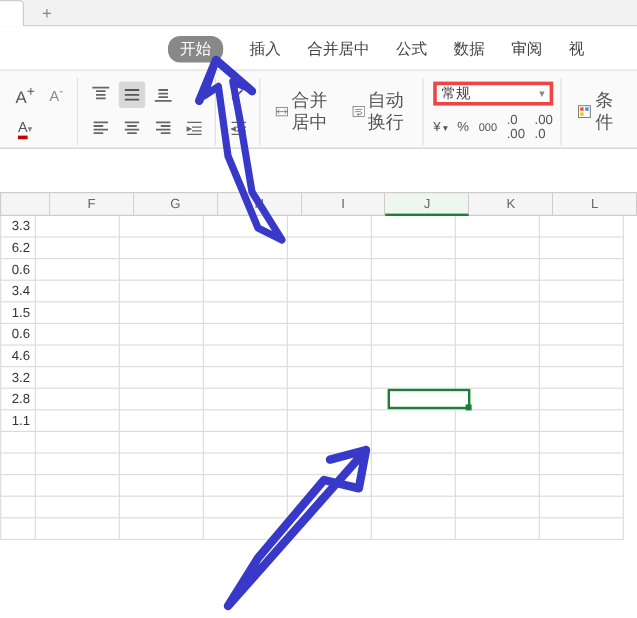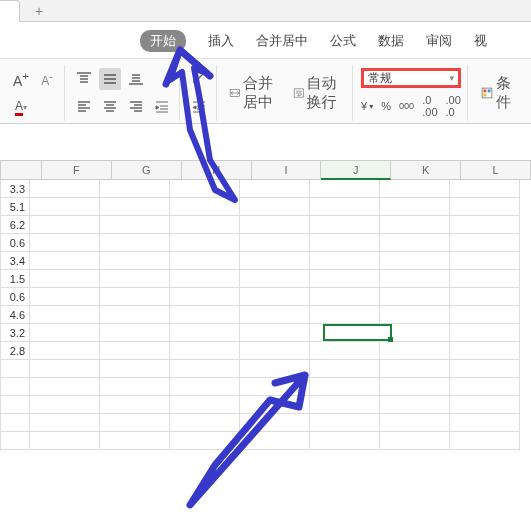--- a/index.html
+++ b/index.html
@@ -192,30 +192,20 @@
         <div class="g-cell">3.3</div>
         <div class="g-cell"></div>
         <div class="g-cell"></div>
         <div class="g-cell"></div>
         <div class="g-cell"></div>
         <div class="g-cell"></div>
         <div class="g-cell"></div>
         <div class="g-cell"></div>
       </div>
       <div class="g-row">
-        <div class="g-cell">5.1</div>
-        <div class="g-cell"></div>
-        <div class="g-cell"></div>
-        <div class="g-cell"></div>
-        <div class="g-cell"></div>
-        <div class="g-cell"></div>
-        <div class="g-cell"></div>
-        <div class="g-cell"></div>
-      </div>
-      <div class="g-row">
         <div class="g-cell">6.2</div>
         <div class="g-cell"></div>
         <div class="g-cell"></div>
         <div class="g-cell"></div>
         <div class="g-cell"></div>
         <div class="g-cell"></div>
         <div class="g-cell"></div>
         <div class="g-cell"></div>
       </div>
       <div class="g-row">
@@ -273,20 +263,30 @@
         <div class="g-cell"></div>
         <div class="g-cell"></div>
         <div class="g-cell"></div>
         <div class="g-cell"></div>
         <div class="g-cell"></div>
         <div class="g-cell"></div>
         <div class="g-cell"></div>
       </div>
       <div class="g-row">
         <div class="g-cell">2.8</div>
+        <div class="g-cell"></div>
+        <div class="g-cell"></div>
+        <div class="g-cell"></div>
+        <div class="g-cell"></div>
+        <div class="g-cell"></div>
+        <div class="g-cell"></div>
+        <div class="g-cell"></div>
+      </div>
+      <div class="g-row">
+        <div class="g-cell">1.1</div>
         <div class="g-cell"></div>
         <div class="g-cell"></div>
         <div class="g-cell"></div>
         <div class="g-cell"></div>
         <div class="g-cell"></div>
         <div class="g-cell"></div>
         <div class="g-cell"></div>
       </div>
       <div class="g-row">
         <div class="g-cell"></div>

